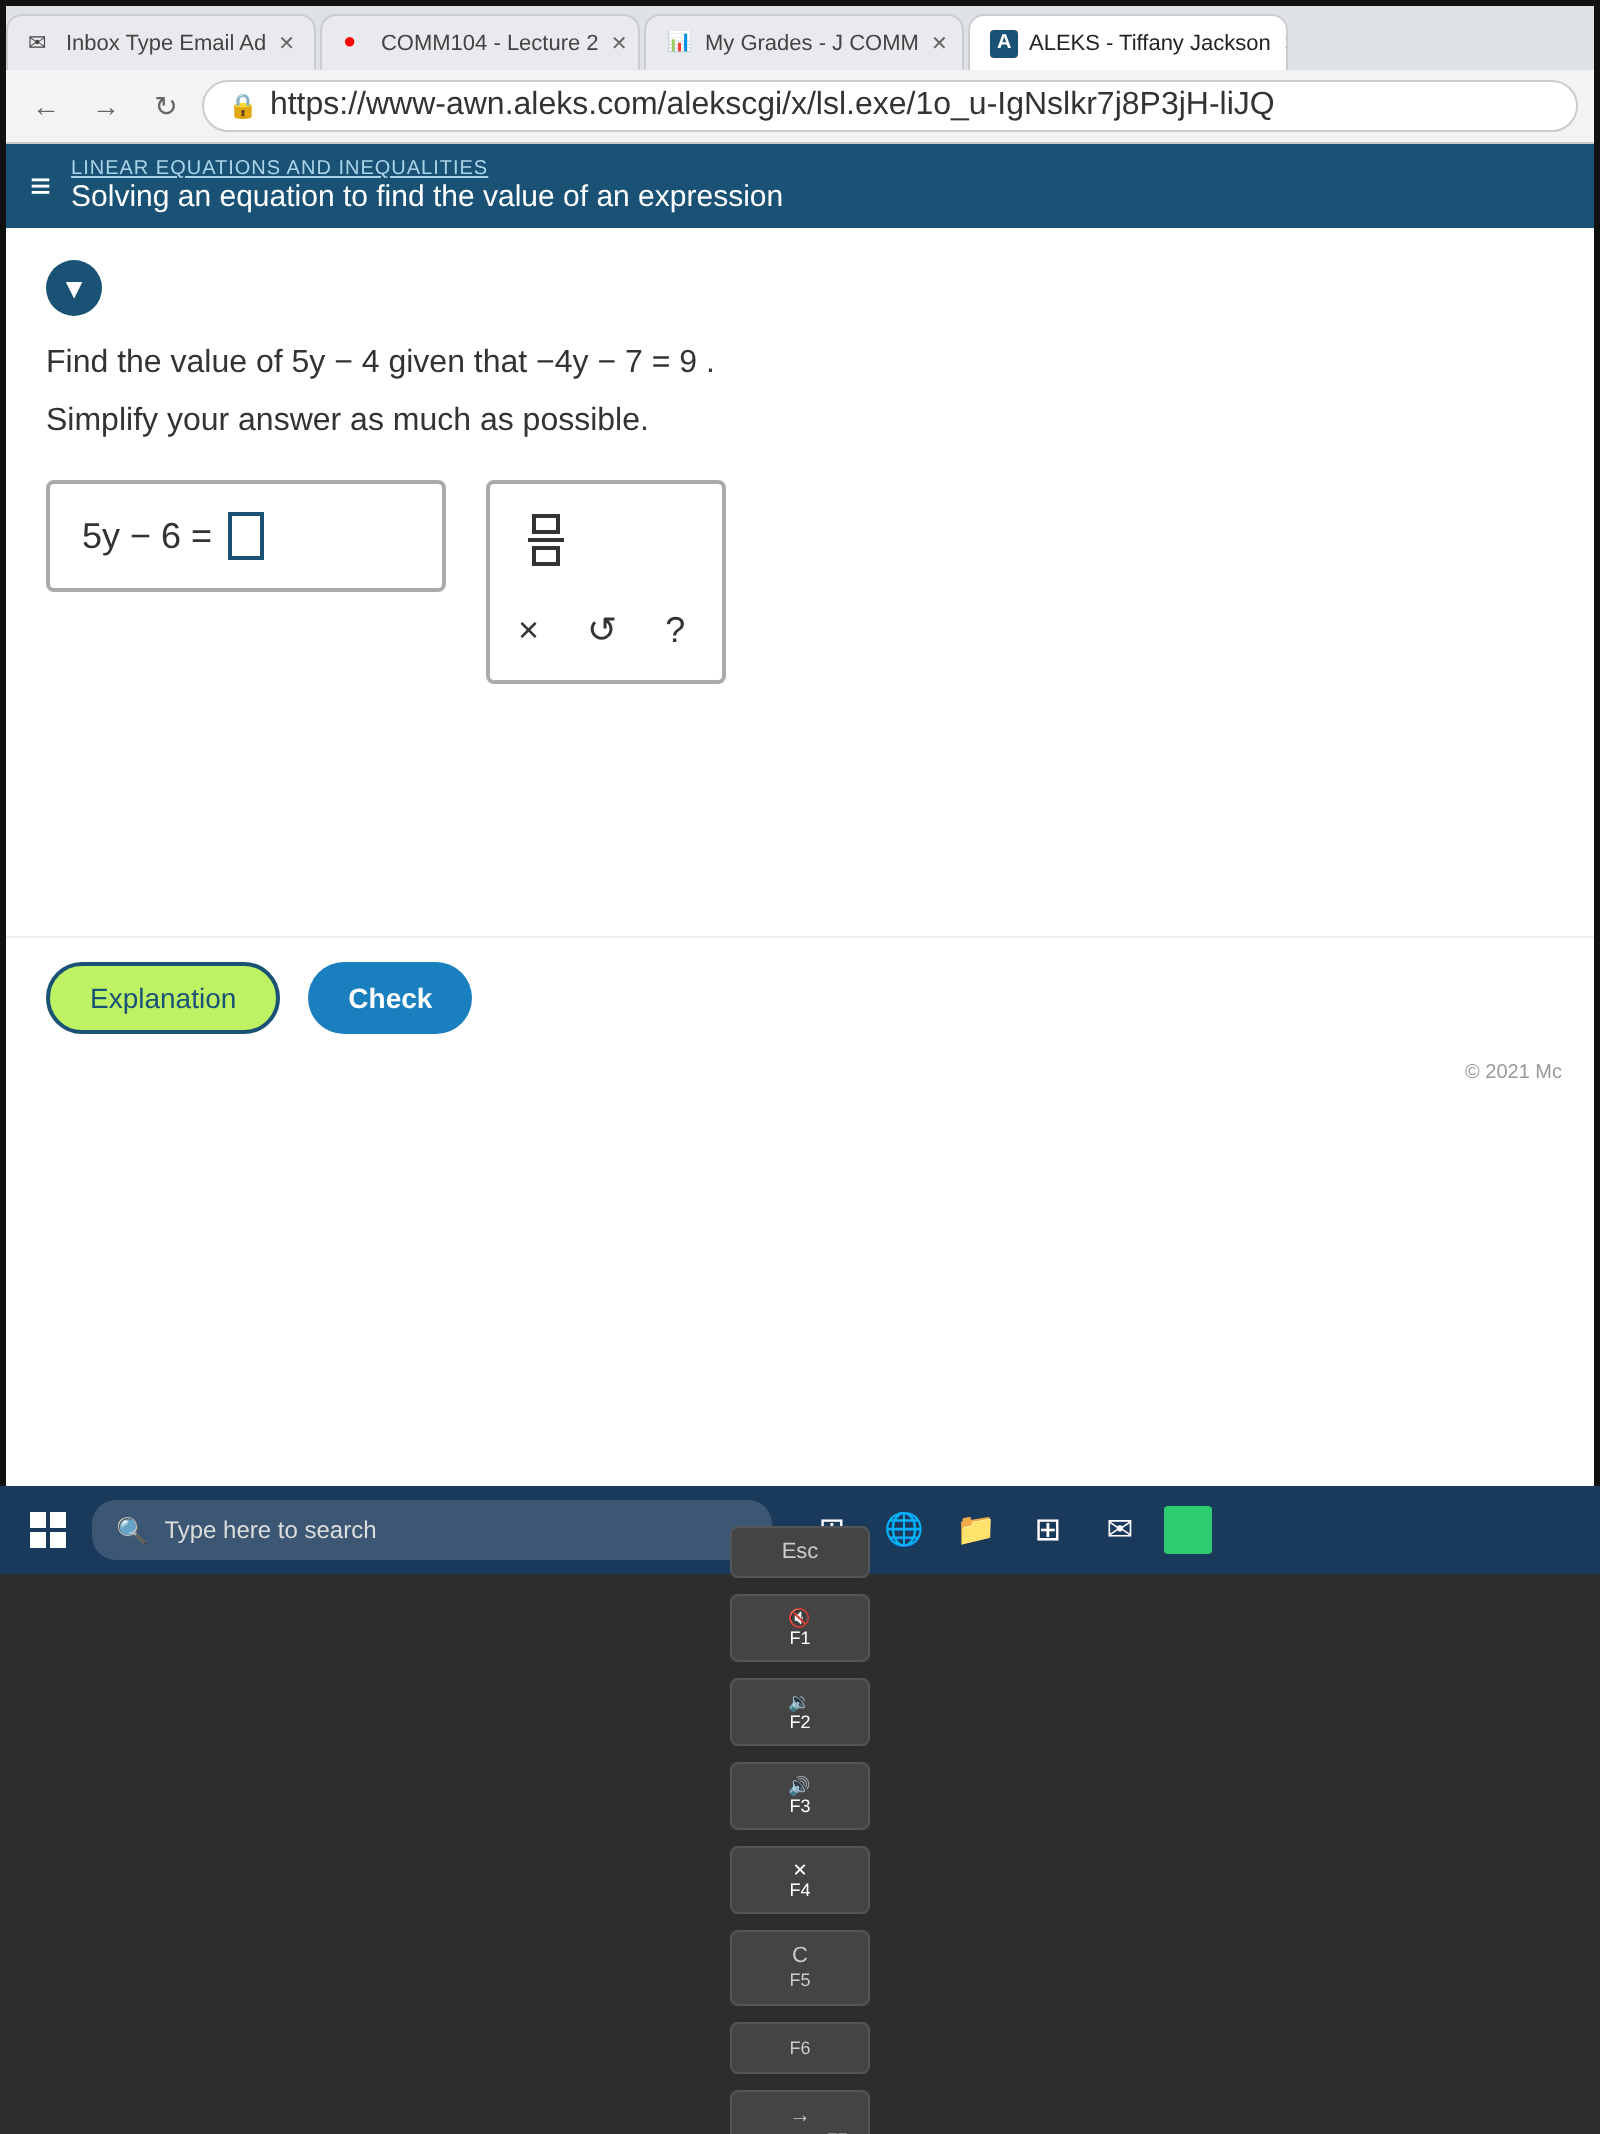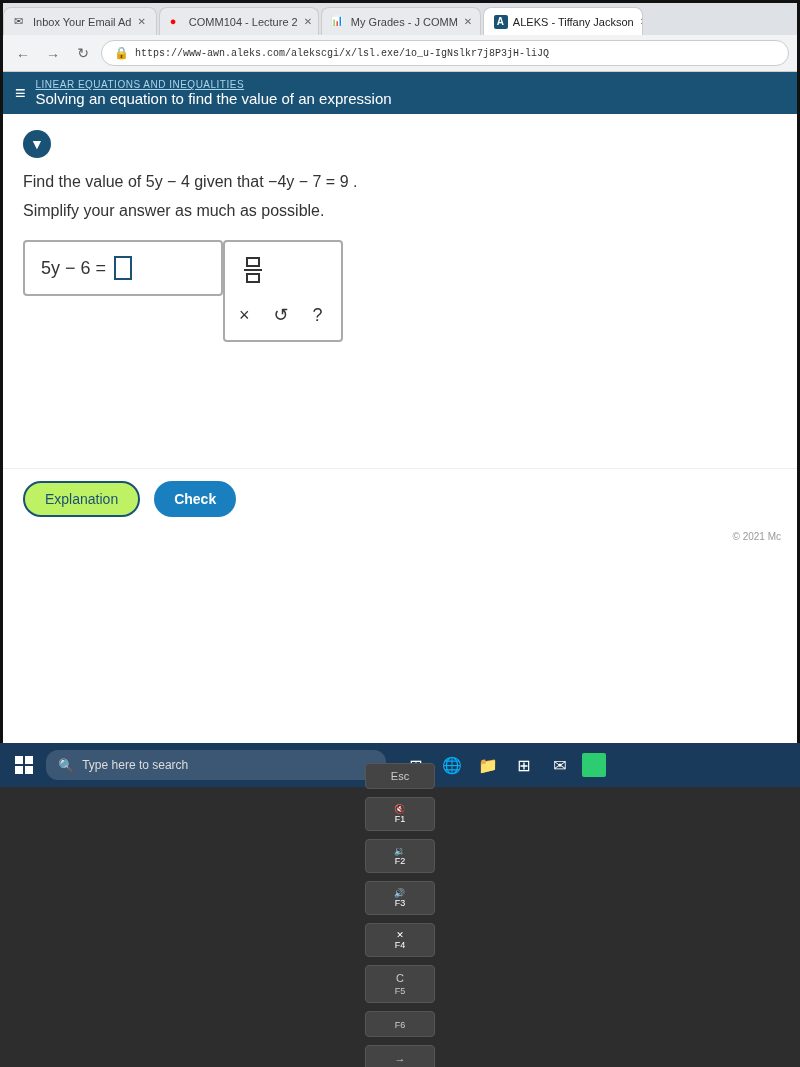--- a/index.html
+++ b/index.html
@@ -114,25 +114,24 @@
       border-radius: 13px;
       padding: 0 12px;
       font-size: 12px;
       background: #fff;
       display: flex;
       align-items: center;
       gap: 6px;
     }
 
     .address-text {
-      font-size: 10px;
+      font-size: 16px;
       color: #333;
       overflow: hidden;
       white-space: nowrap;
-      font-family: Liberation Mono, monospace;
     }
 
     
     .aleks-header {
       background: #1a5276;
       color: white;
       display: flex;
       align-items: center;
       padding: 6px 12px;
       height: 42px;
@@ -195,20 +194,21 @@
 
     .simplify-text {
       font-size: 16px;
       color: #333;
       margin-bottom: 20px;
     }
 
     
     .answer-area {
       display: flex;
+      gap: 20px;
       align-items: flex-start;
       margin-bottom: 30px;
     }
 
     .equation-box {
       border: 2px solid #aaa;
       border-radius: 4px;
       padding: 14px 16px;
       min-width: 200px;
       display: flex;
@@ -448,21 +448,21 @@
 <div class="laptop-body">
 
   <div class="screen">
     <div class="screen-content">
 
       <div class="browser-chrome">
 
         <div class="tab-bar">
           <div class="tab">
             <span class="tab-favicon">✉</span>
-            <span>Inbox Your Email Ad</span>
+            <span>Inbox Type Email Ad</span>
             <span class="tab-close">✕</span>
           </div>
           <div class="tab">
             <span class="tab-favicon" style="color:red;">●</span>
             <span>COMM104 - Lecture 2</span>
             <span class="tab-close">✕</span>
           </div>
           <div class="tab">
             <span class="tab-favicon" style="font-size:10px;">📊</span>
             <span>My Grades - J COMM</span>

